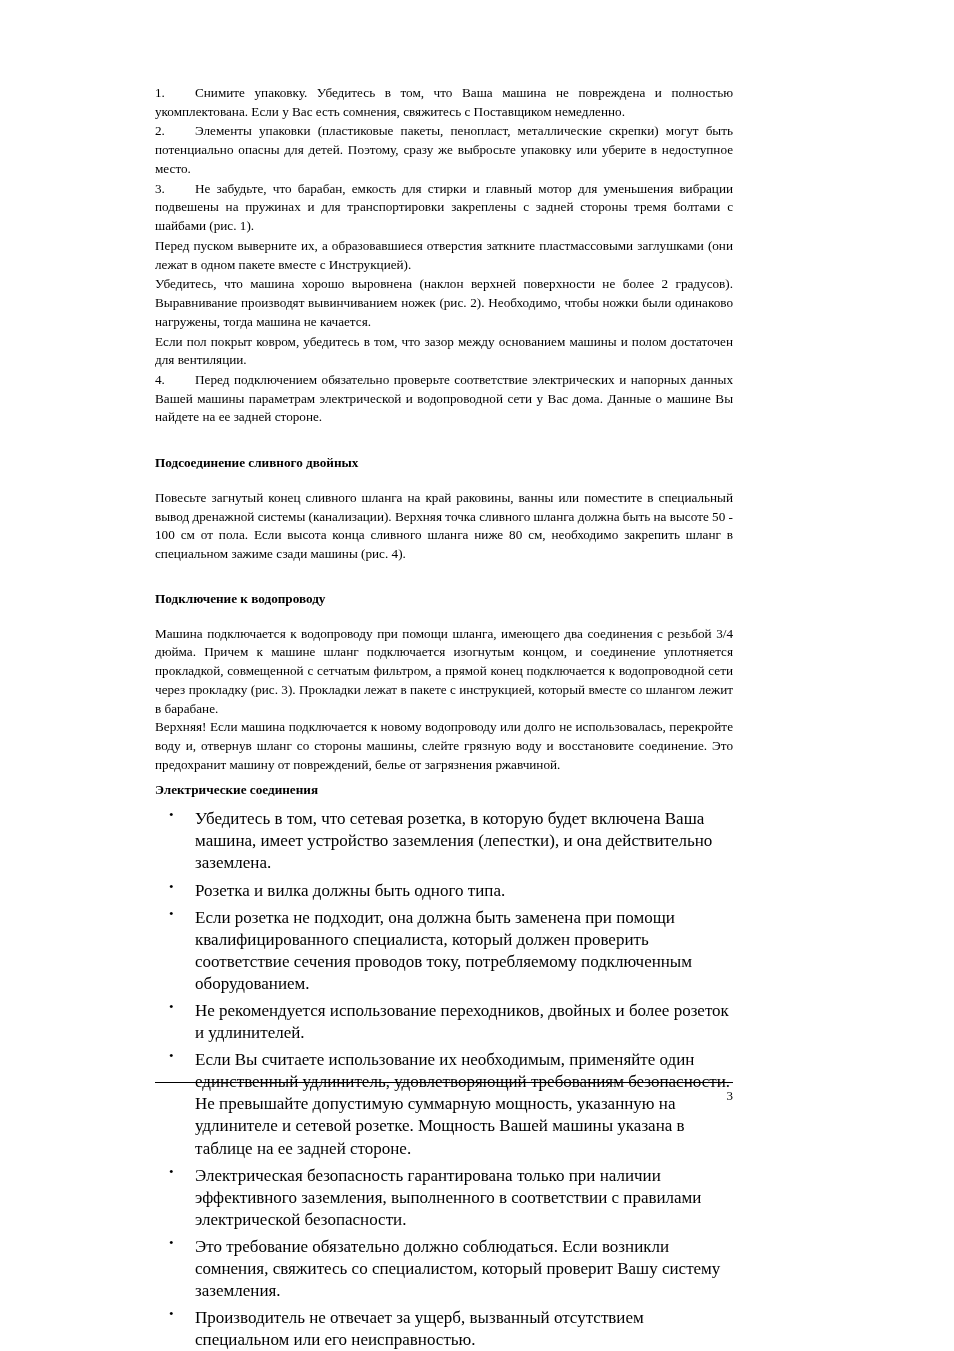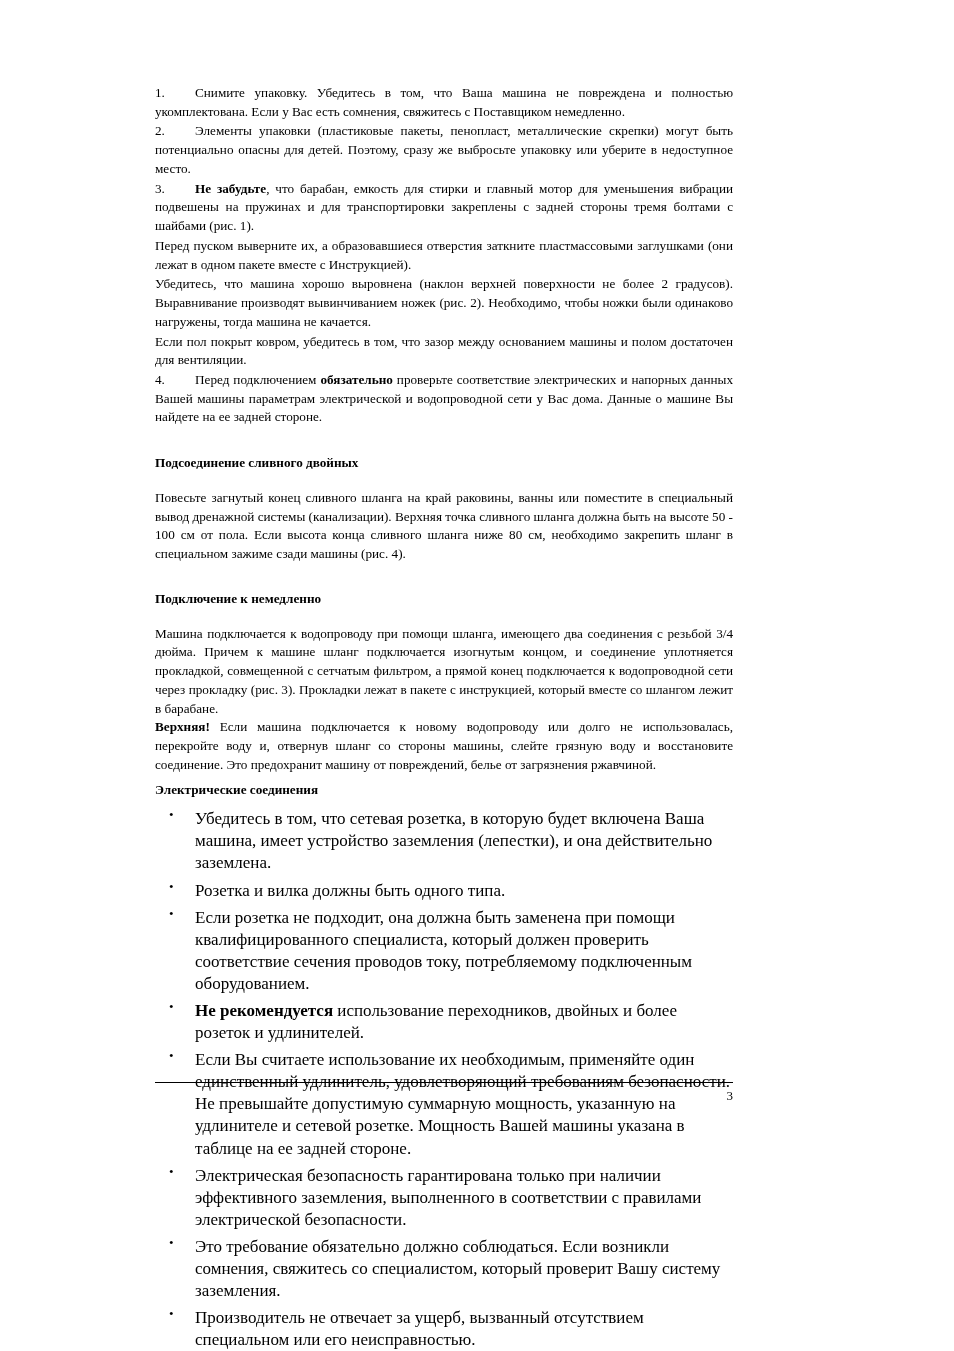--- a/index.html
+++ b/index.html
@@ -48,21 +48,21 @@
   h2 {
     font-size: 13.2px;
     font-weight: bold;
     margin: 0;
     line-height: 1.42;
   }
   .spacer-lg { height: 26px; }
   .spacer-md { height: 16px; }
   .spacer-sm { height: 9px; }
   .spacer-xs { height: 4px; }
-  b { font-weight: bold; }
+  b { font-weight: normal; }
   ul.bullets {
     list-style: none;
     margin: 0;
     padding: 0;
   }
   ul.bullets li {
     position: relative;
     padding-left: 40px;
     font-size: 17px;
     line-height: 1.30;
@@ -115,21 +115,21 @@
     <div class="spacer-lg"></div>
 
     <h2>Подсоединение сливного двойных</h2>
 
     <div class="spacer-md"></div>
 
     <p>Повесьте загнутый конец сливного шланга на край раковины, ванны или поместите в специальный вывод дренажной системы (канализации). Верхняя точка сливного шланга должна быть на высоте 50 - 100 см от пола. Если высота конца сливного шланга ниже 80 см, необходимо закрепить шланг в специальном зажиме сзади машины (рис. 4).</p>
 
     <div class="spacer-lg"></div>
 
-    <h2>Подключение к немедленно</h2>
+    <h2>Подключение к водопроводу</h2>
 
     <div class="spacer-md"></div>
 
     <p>Машина подключается к водопроводу при помощи шланга, имеющего два соединения с резьбой 3/4 дюйма. Причем к машине шланг подключается изогнутым концом, и соединение уплотняется прокладкой, совмещенной с сетчатым фильтром, а прямой конец подключается к водопроводной сети через прокладку (рис. 3). Прокладки лежат в пакете с инструкцией, который вместе со шлангом лежит в барабане.</p>
 
     <p class="block-gap"><b>Верхняя!</b><span> Если машина подключается к новому водопроводу или долго не использовалась, перекройте воду и, отвернув шланг со стороны машины, слейте грязную воду и восстановите соединение. Это предохранит машину от повреждений, белье от загрязнения ржавчиной.</span></p>
 
     <div class="spacer-xs"></div>
 
     <h2>Электрические соединения</h2>

